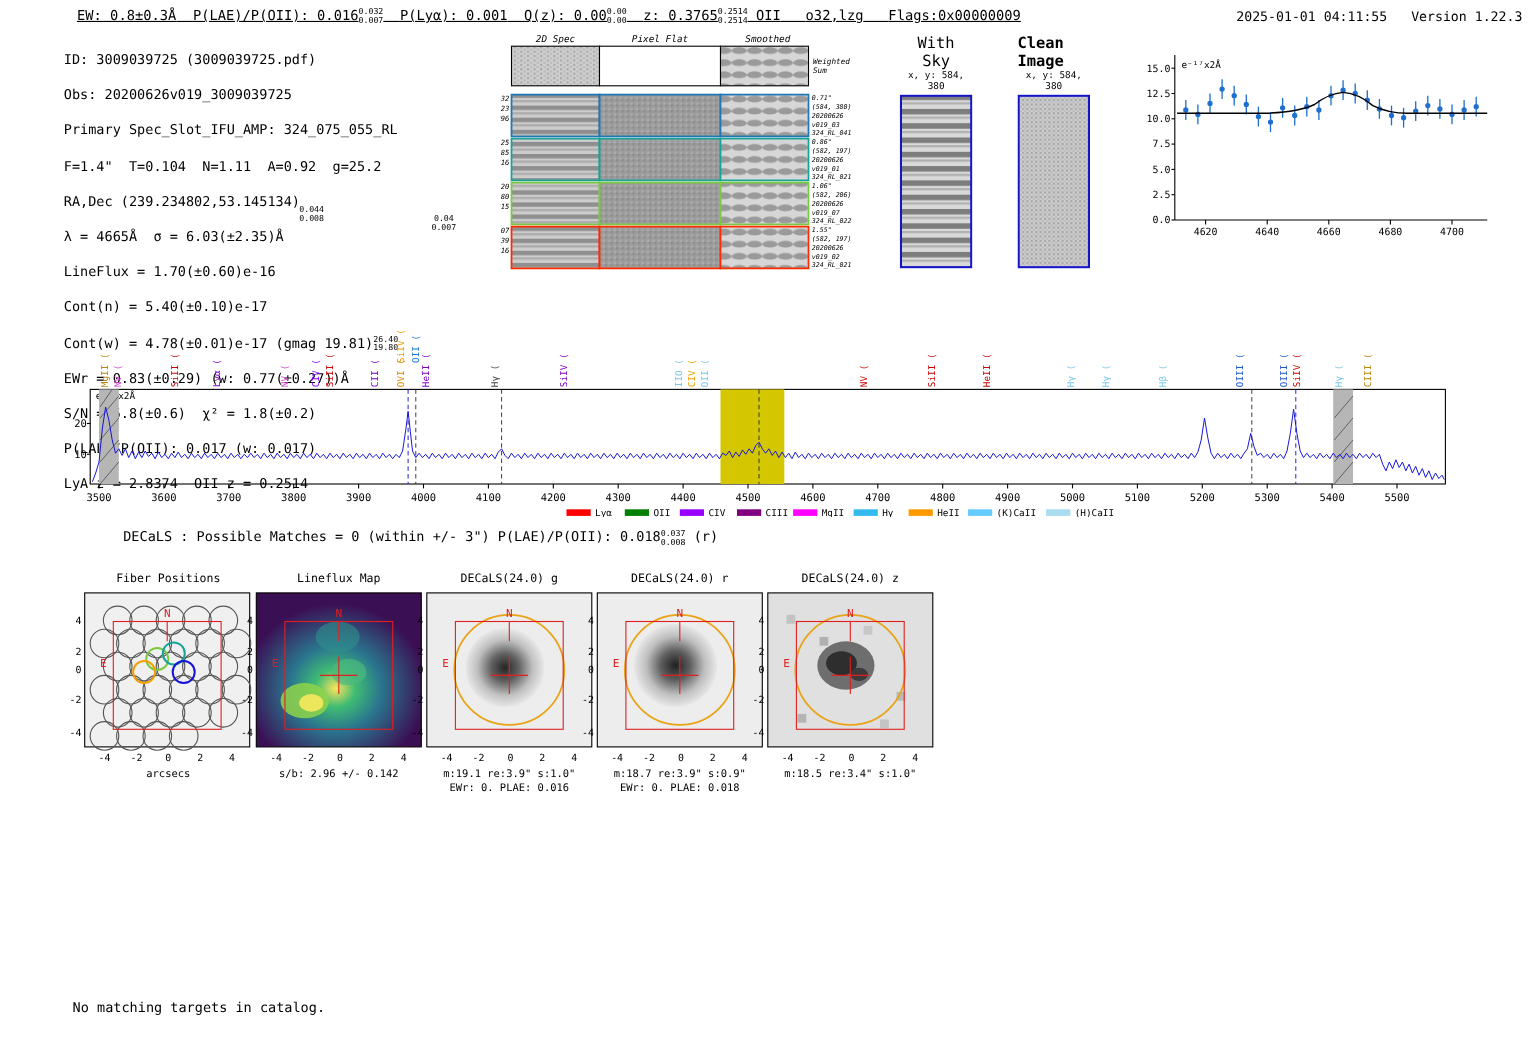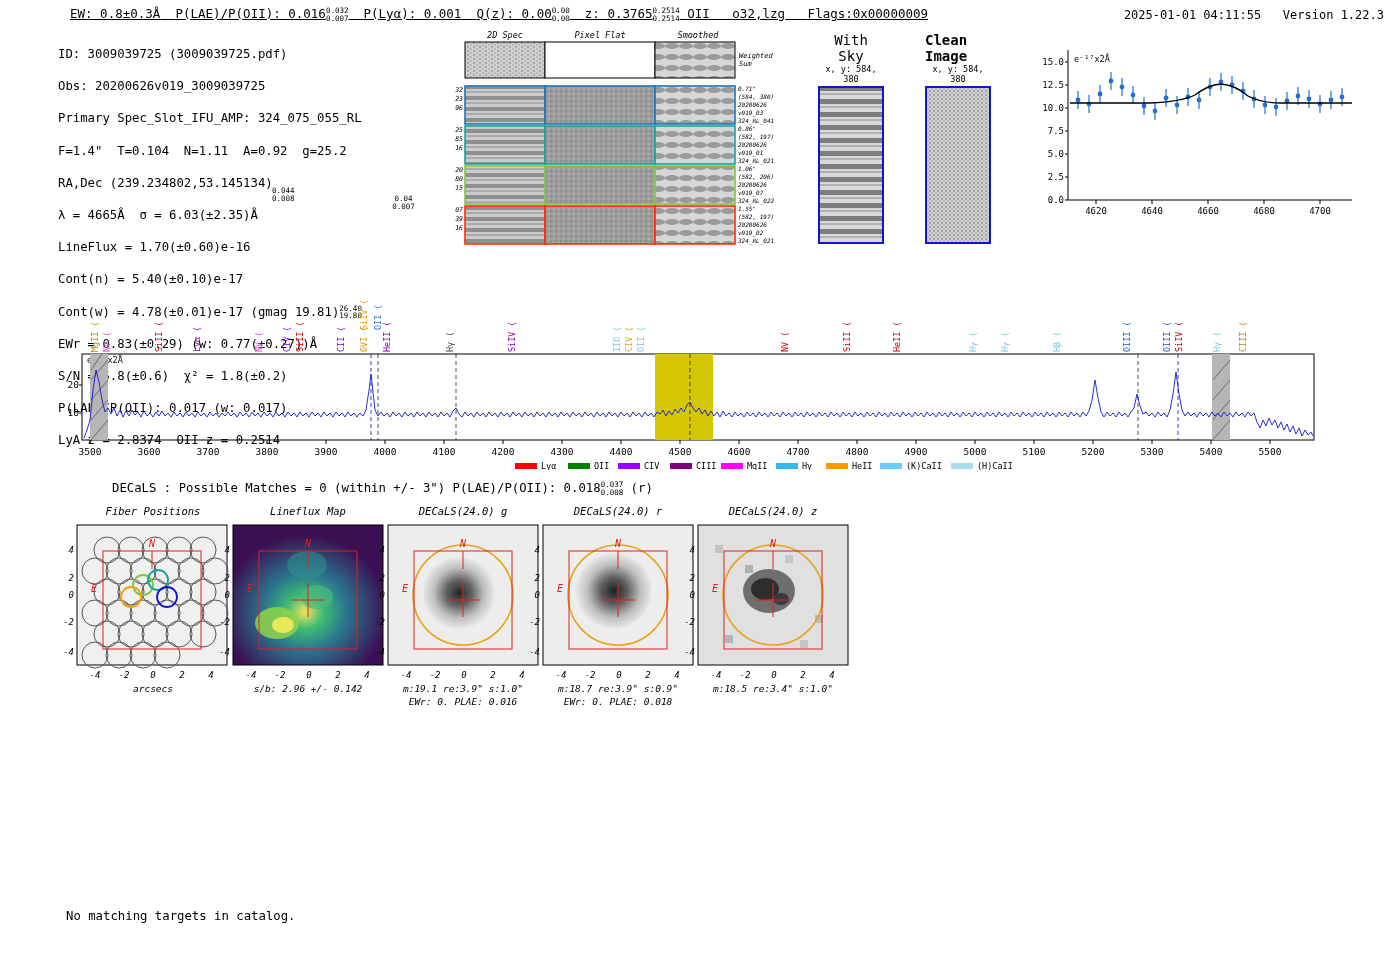--- a/index.html
+++ b/index.html
@@ -502,21 +502,21 @@
 </svg>
 </div>
 
 
 <div class="abs mono" id="decals-line">
   <span>DECaLS : Possible Matches = 0 (within +/- 3")  P(LAE)/P(OII): 0.018</span><span class="frac"><span>0.037</span><span>0.008</span></span>
   <span>(r)</span>
 </div>
 
 
-<div class="abs" style="top:505px;left:55px;font-style:italic;">
+<div class="abs" style="top:519px;left:55px;">
 <svg width="1000" height="215" viewBox="0 0 1000 215">
   <defs>
     <radialGradient id="galg" cx="50%" cy="50%" r="50%">
       <stop offset="0%" stop-color="#1a1a1a"></stop>
       <stop offset="35%" stop-color="#5a5a5a"></stop>
       <stop offset="70%" stop-color="#bdbdbd"></stop>
       <stop offset="100%" stop-color="#e8e8e8"></stop>
     </radialGradient>
     <radialGradient id="lfmap" cx="48%" cy="62%" r="55%">
       <stop offset="0%" stop-color="#f8e45c"></stop>

